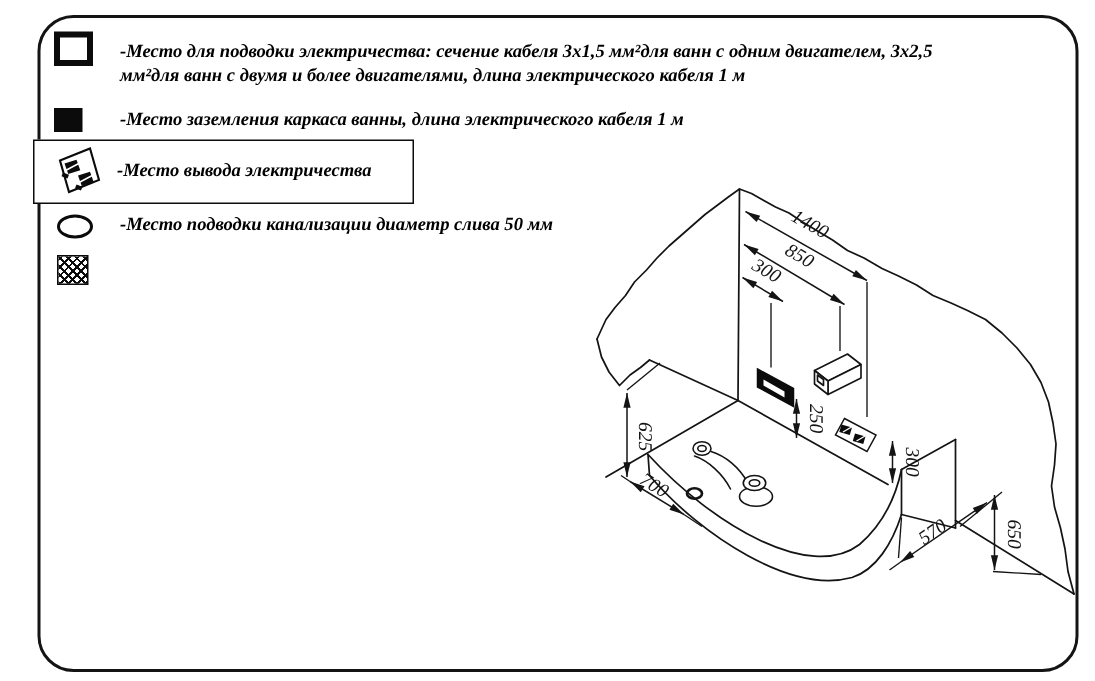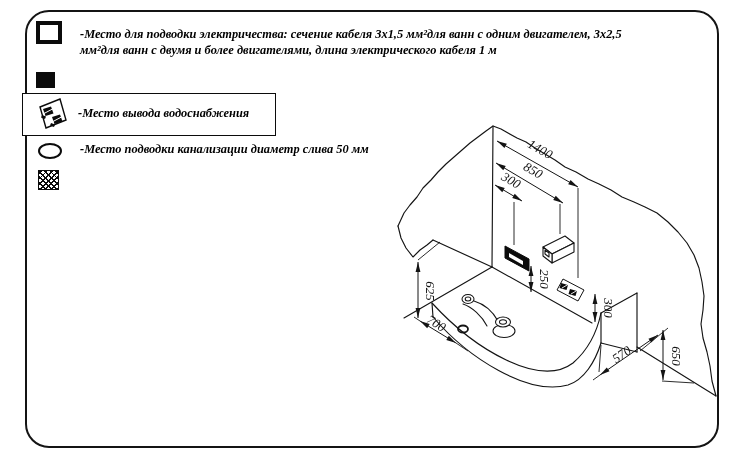--- a/index.html
+++ b/index.html
@@ -28,38 +28,39 @@
   <div class="frame"></div>
 
   <div class="legend-item" style="left:36px;top:21px;">
     <div class="ic-sq-outline"></div>
   </div>
   <div class="legend-item legend-text" style="left:80px;top:26px;width:584px;">-Место для подводки электричества: сечение кабеля 3х1,5 мм²для ванн с одним двигателем, 3х2,5 мм²для ванн с двумя и более двигателями, длина электрического кабеля 1 м</div>
 
   <div class="legend-item" style="left:36px;top:72px;">
     <div class="ic-sq-filled"></div>
   </div>
+  <div class="legend-item legend-text" style="left:80px;top:71px;width:560px;">-Место заземления каркаса ванны, длина электрического кабеля 1 м</div>
 
   <div class="legend-box"></div>
   <div class="legend-item" style="left:33px;top:96px;">
     <svg width="40" height="36" viewBox="0 0 40 36">
       <path d="M7,11 L27,3 L33,24 L13,32 Z" fill="#fff" stroke="#0b0b0b" stroke-width="1.4"></path>
       <g>
         <path d="M10,13 l8,-2.5 2.5,7 -8,2.5 z" fill="#0b0b0b"></path>
         <line x1="11" y1="17.5" x2="19.5" y2="13" stroke="#fff" stroke-width="1"></line>
         <path d="M9,19 l4,1.5 -1,2.5 -4,-1.5 z" fill="#0b0b0b"></path>
       </g>
       <g>
         <path d="M19,21 l8,-2.5 2.5,7 -8,2.5 z" fill="#0b0b0b"></path>
         <line x1="20" y1="25.5" x2="28.5" y2="21" stroke="#fff" stroke-width="1"></line>
         <path d="M18,27 l4,1.5 -1,2.5 -4,-1.5 z" fill="#0b0b0b"></path>
       </g>
     </svg>
   </div>
-  <div class="legend-item legend-text" style="left:78px;top:105px;width:200px;">-Место вывода водоснабжения</div>
+  <div class="legend-item legend-text" style="left:78px;top:105px;width:200px;">-Место вывода электричества</div>
 
   <div class="legend-item" style="left:38px;top:143px;">
     <div class="ic-oval"></div>
   </div>
   <div class="legend-item legend-text" style="left:80px;top:141px;width:400px;">-Место подводки канализации диаметр слива 50 мм</div>
 
   <div class="legend-item" style="left:38px;top:170px;">
     <div class="ic-hatch"></div>
   </div>
 

